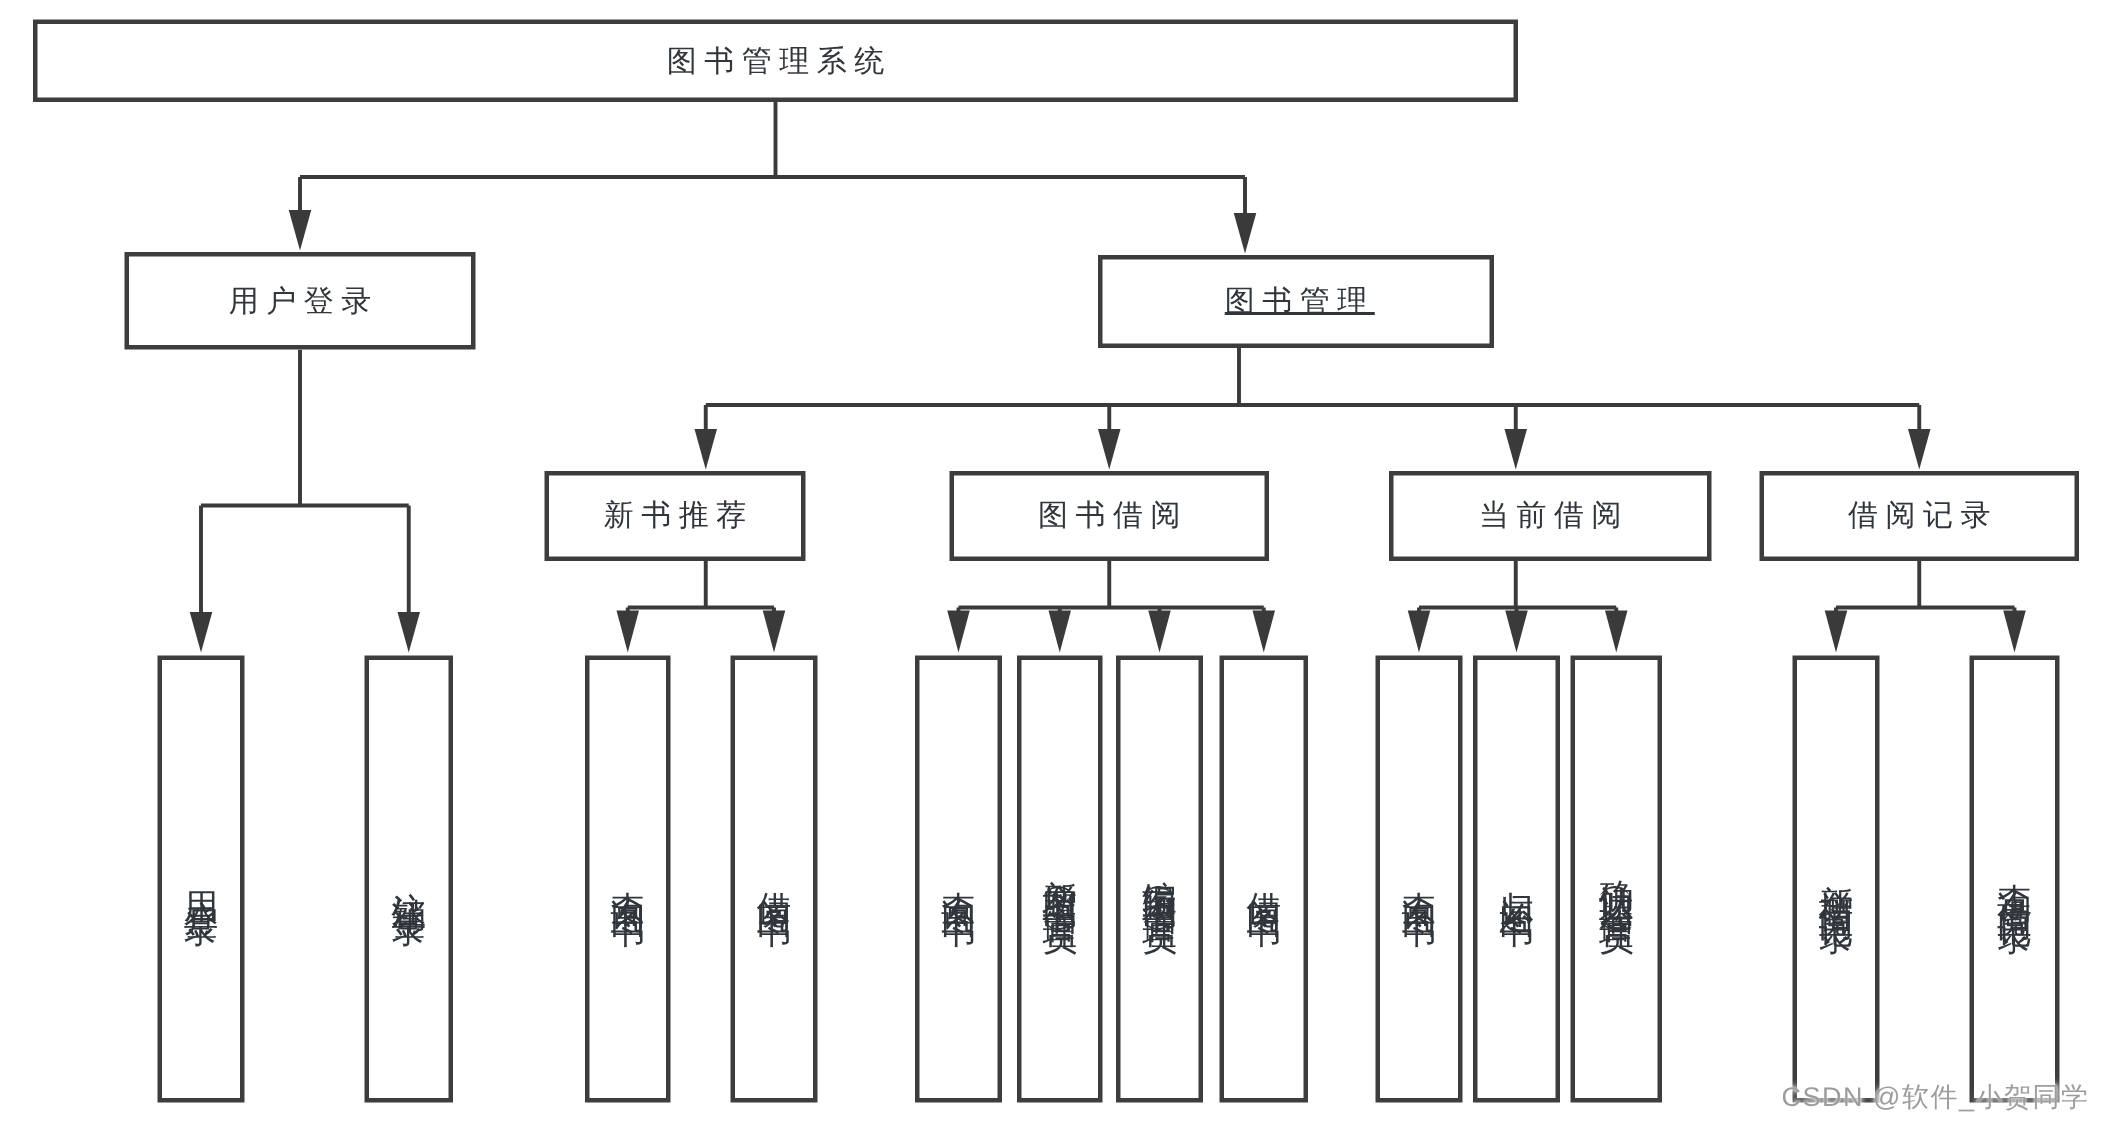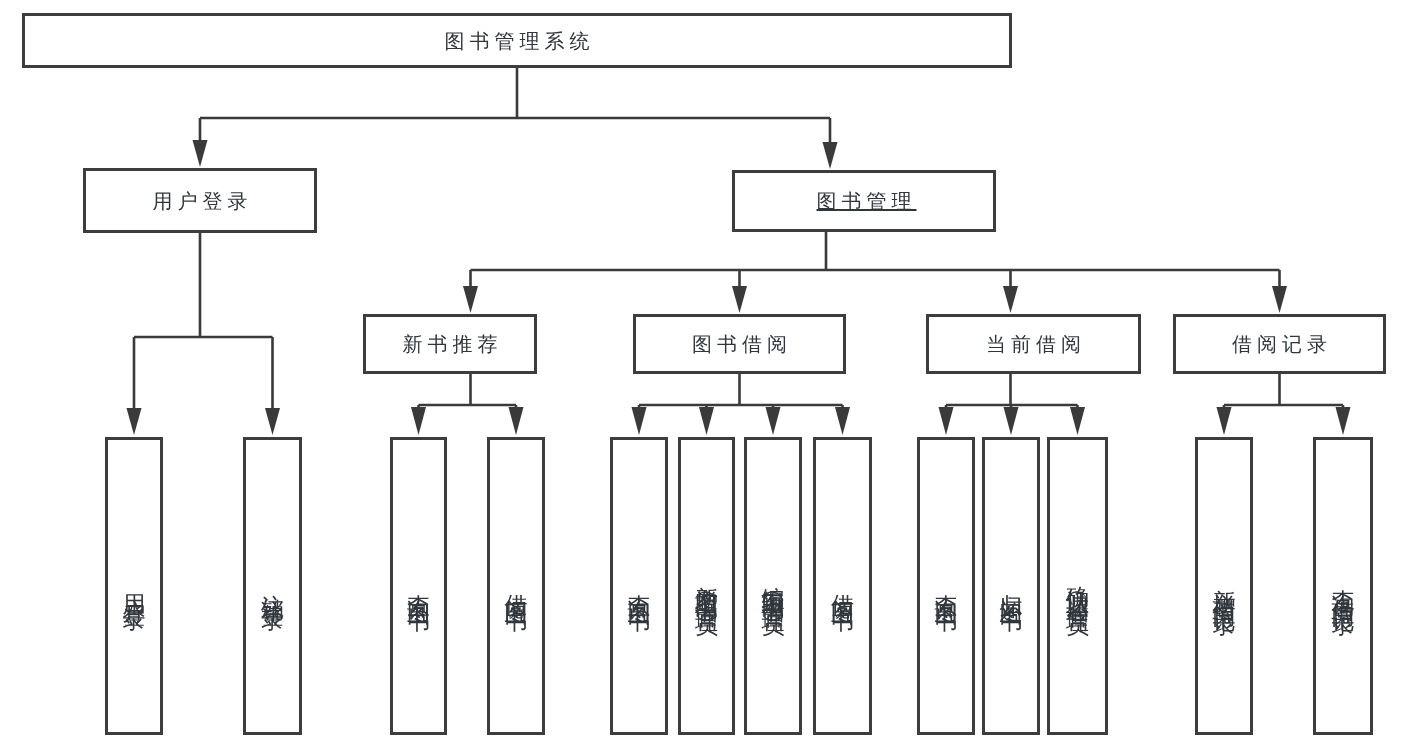--- a/index.html
+++ b/index.html
@@ -192,14 +192,15 @@
     <span class="vtext" style="letter-spacing: 4px;">确认归还（管理员）</span>
   </div>
 
   <div class="vnode" id="v-br1">
     <span class="vtext">新增借阅记录</span>
   </div>
   <div class="vnode" id="v-br2">
     <span class="vtext">查询借阅记录</span>
   </div>
 
+  <div id="watermark">CSDN @软件_小贺同学</div>
 
 </div>
 
 </body></html>

